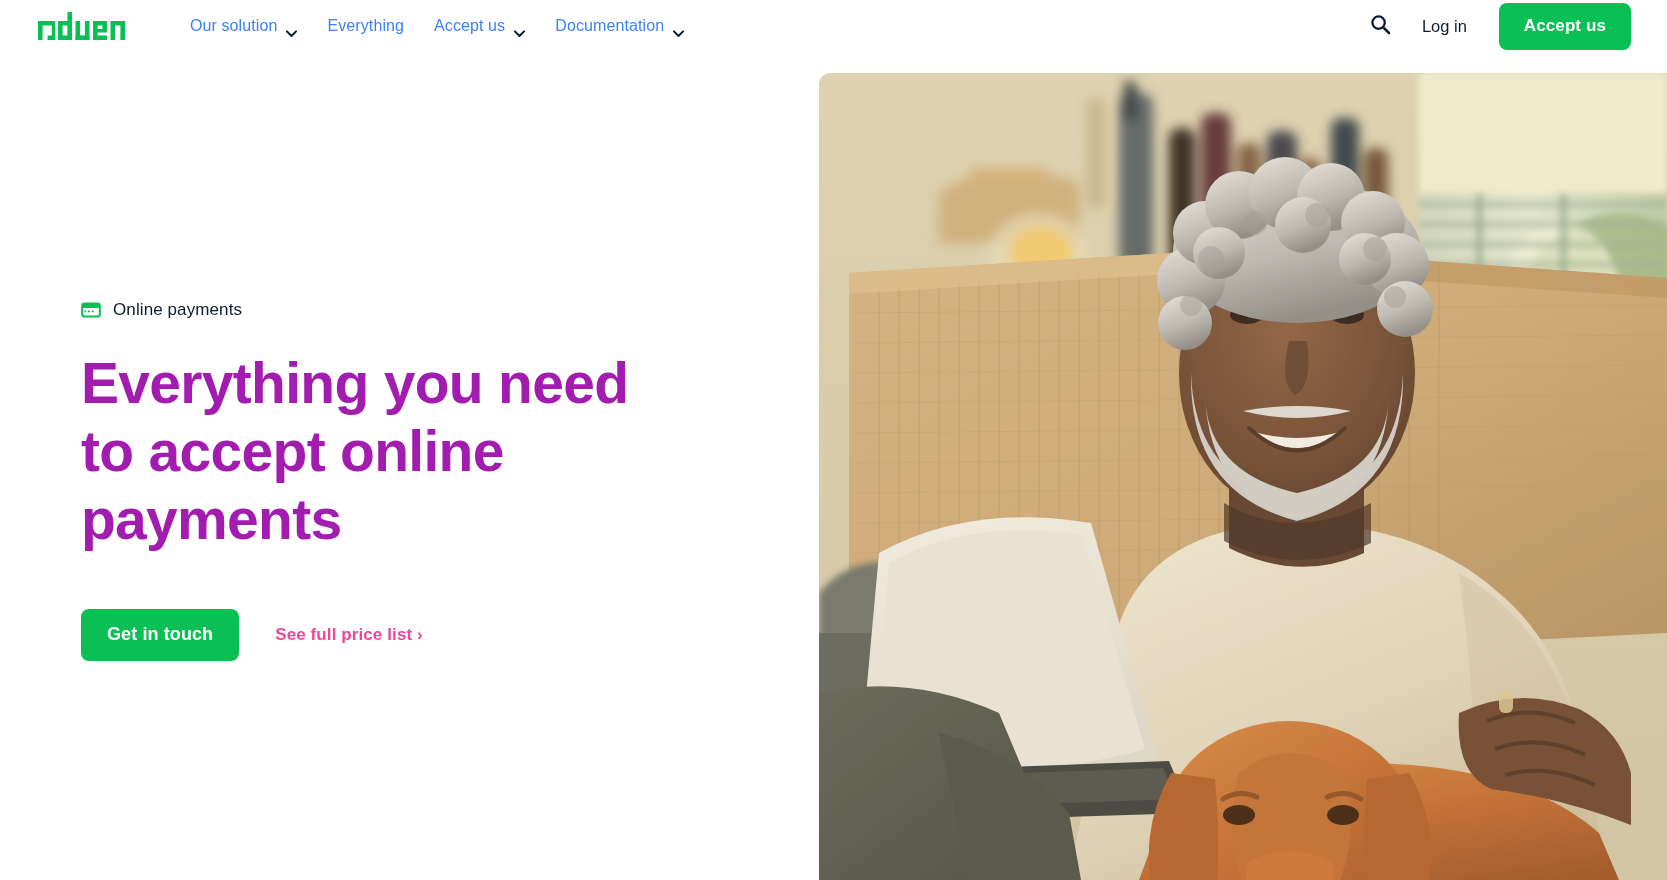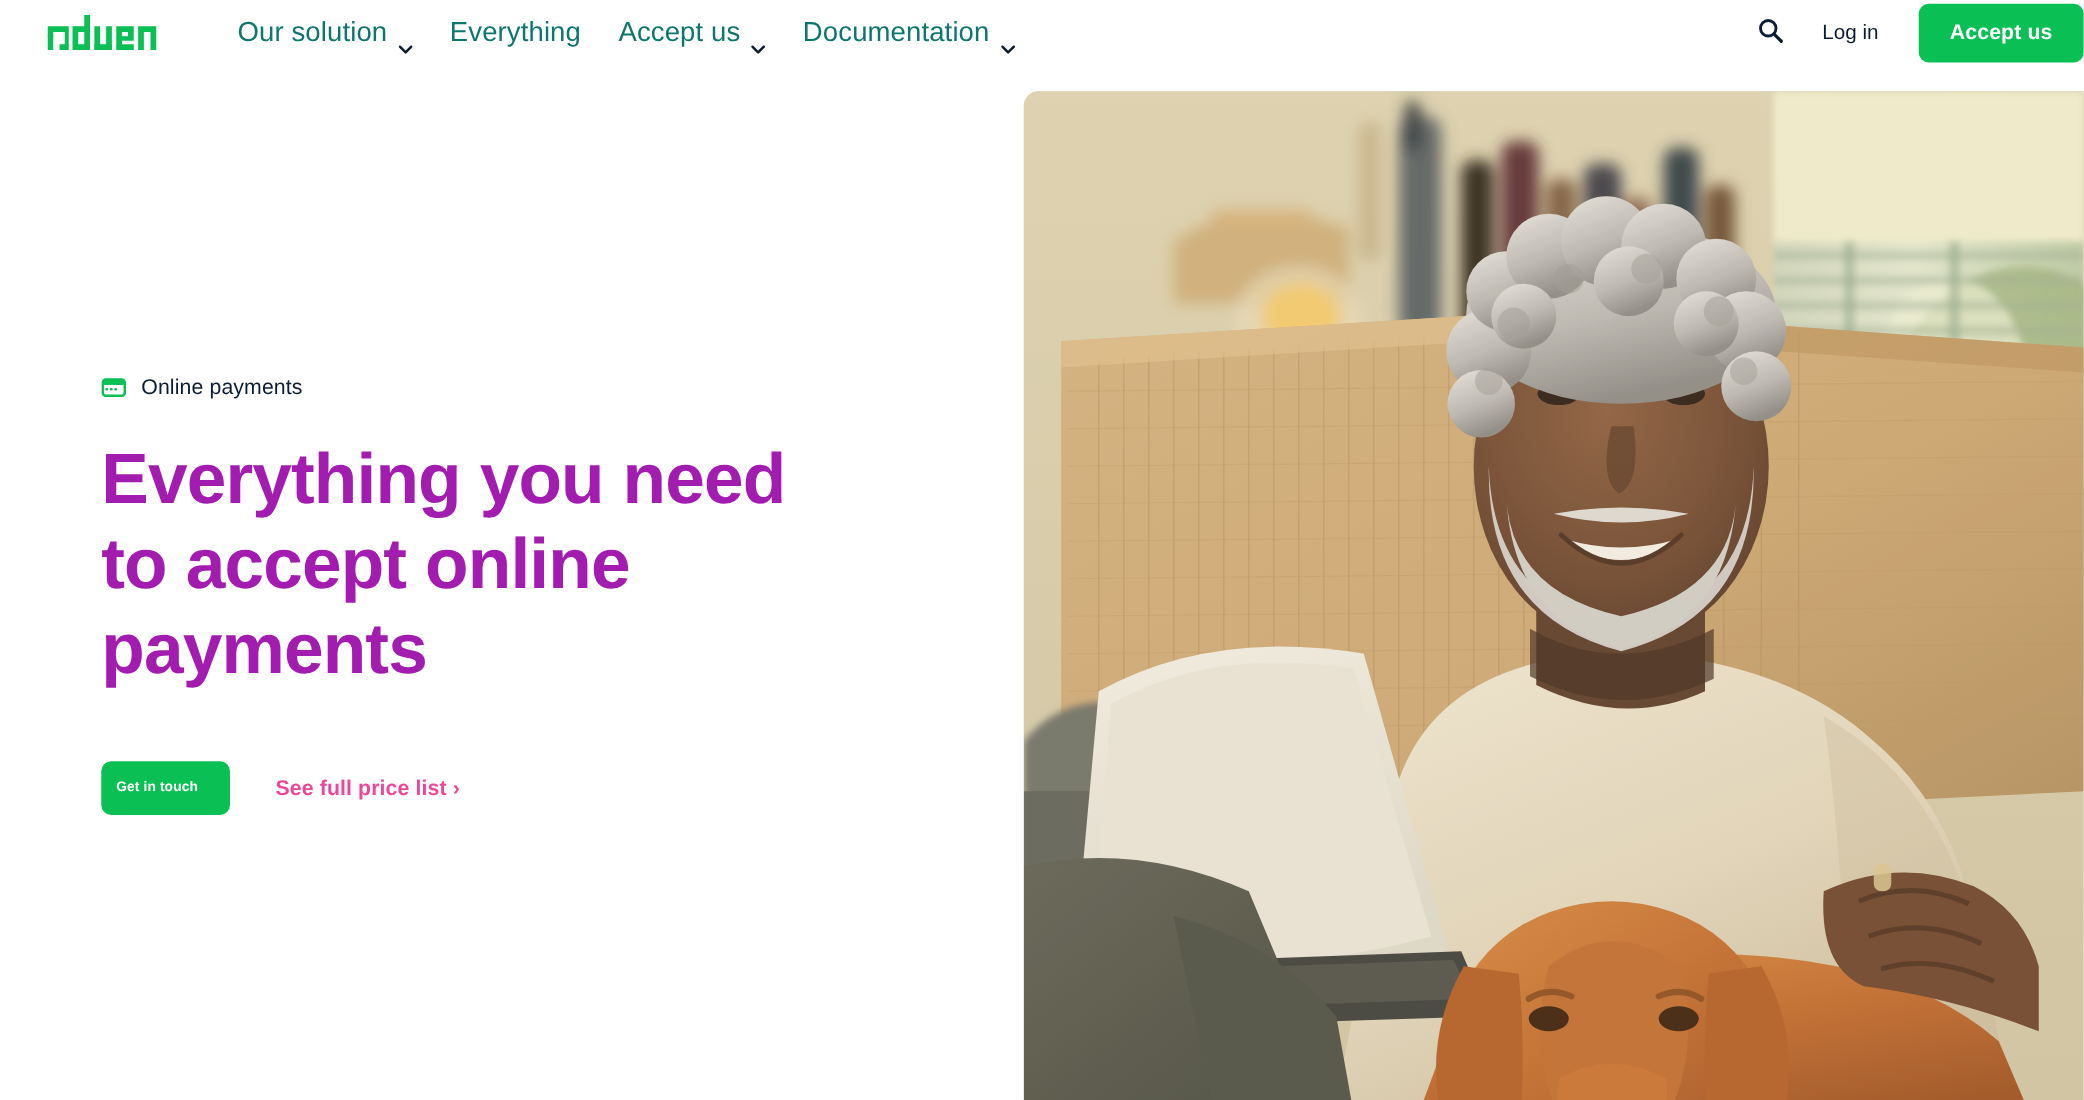--- a/index.html
+++ b/index.html
@@ -24,28 +24,29 @@
   }
   .logo {
     margin-left: 38px;
     display: block;
     width: 112px; height: 28px;
     cursor: pointer;
   }
   .nav { display: flex; align-items: center; margin-left: 40px; gap: 30px; }
   .nav-item {
     display: flex; align-items: center; gap: 9px;
-    font-size: 22px; color: #0f766e; cursor: pointer;
+    font-size: 16px; color: #3b82f6; cursor: pointer;
     white-space: nowrap; letter-spacing: .1px;
   }
   .chev {
     width: 11px; height: 7px; display:inline-block; position: relative; top: 1px;
   }
   .header-right {
     margin-left: auto; display: flex; align-items: center; gap: 0;
+    padding-right: 36px;
     justify-content: flex-end;
   }
   .search-btn {
     width: 34px; height: 34px; display:flex; align-items:center; justify-content:center;
     cursor:pointer; background:none; border:none;
   }
   .login-link {
     font-size: 16.5px; color: #0c1d33; cursor: pointer; margin-left: 24px;
     text-decoration: none; white-space: nowrap;
   }
@@ -86,23 +87,23 @@
   .hero-body {
     font-size: 19.5px; line-height: 1.84; color: #0c1d33;
     max-width: 580px; font-weight: 400;
   }
   .hero-ctas {
     display: flex; align-items: center; gap: 0;
     margin-top: 56px;
   }
   .cta-primary {
     background: #0abf53; color: #fff;
-    font-size: 11px; font-weight: bold;
+    font-size: 18px; font-weight: bold;
     border: none; border-radius: 8px;
-    padding: 15px 26px 16px 12px;
+    padding: 15px 26px 16px 26px;
     cursor: pointer;
     font-family: "Liberation Sans", sans-serif;
     letter-spacing: .1px;
   }
   .cta-secondary {
     margin-left: 36px;
     color: #ec4899; font-size: 17px; font-weight: bold;
     cursor: pointer; text-decoration: none;
     letter-spacing: .1px; white-space: nowrap;
   }

